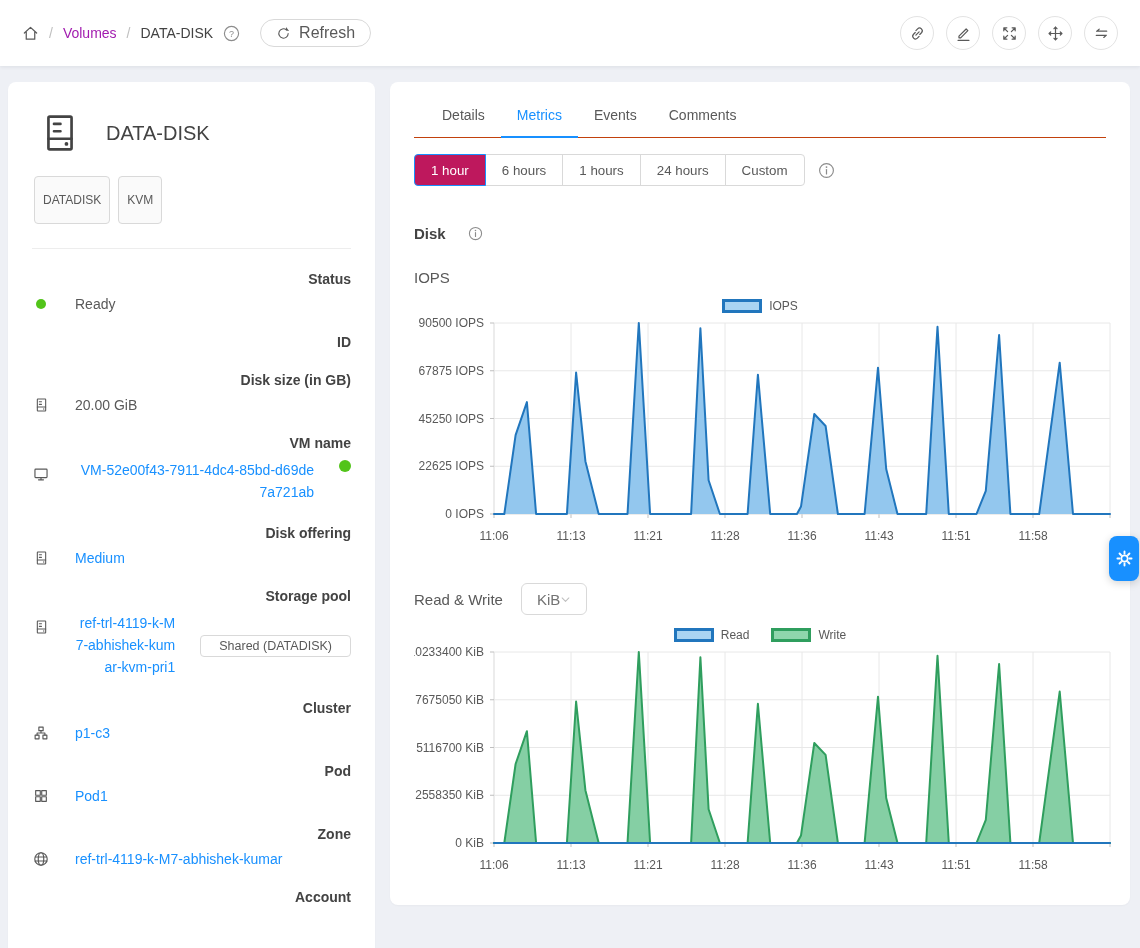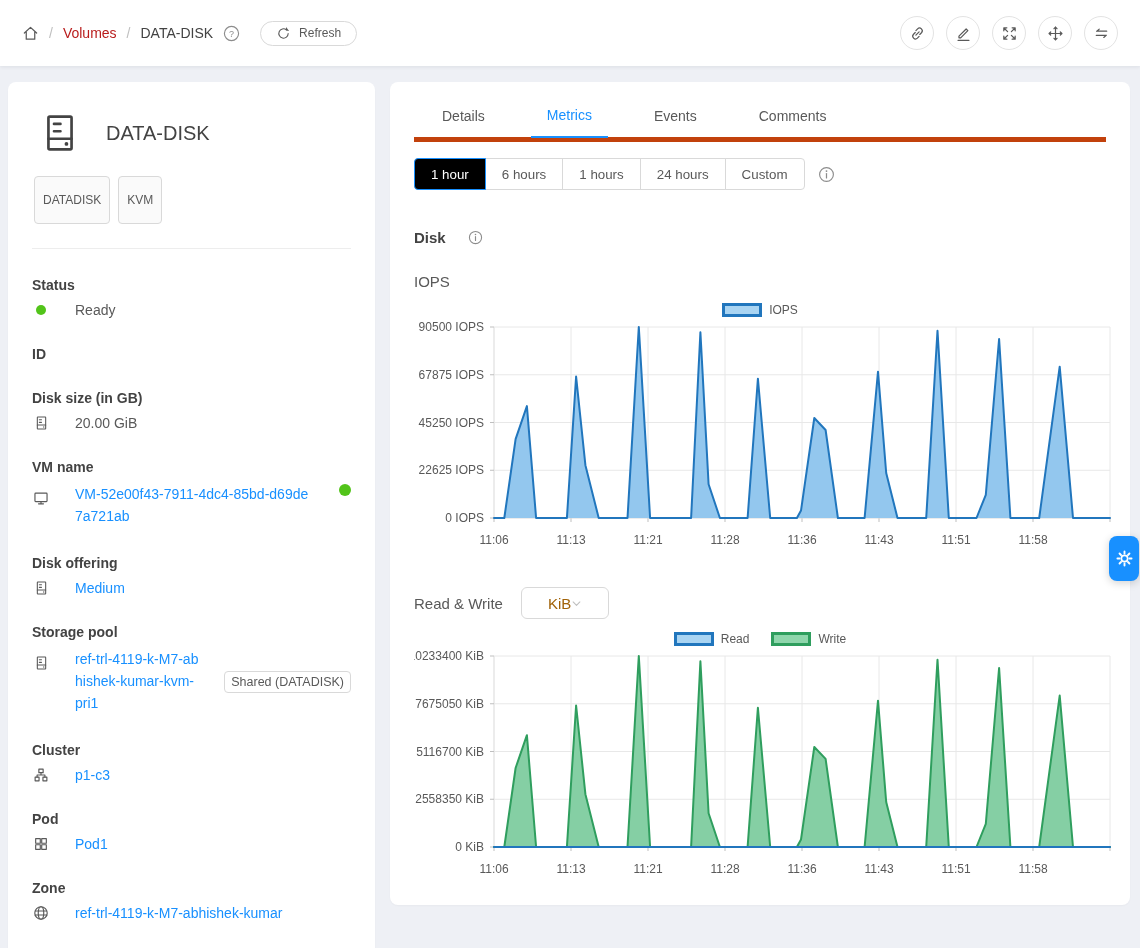--- a/index.html
+++ b/index.html
@@ -12,75 +12,75 @@
   }
   svg.icon { display:block; }
   .stroke-ic { fill:none; stroke:#595959; stroke-width:1.3; stroke-linecap:round; stroke-linejoin:round; }
   .stroke-dk { fill:none; stroke:#434343; stroke-width:1.2; stroke-linecap:round; stroke-linejoin:round; }
 
   
   .topbar { height:66px; background:#fff; display:flex; align-items:center; justify-content:space-between;
             padding:0 22px; box-shadow:0 1px 4px rgba(0,21,41,.08); position:relative; z-index:3; }
   .crumbs { display:flex; align-items:center; gap:10px; color:#8c8c8c; }
   .crumbs .sep { color:#bfbfbf; }
-  .crumb-link { color:#b91c1c; cursor:pointer; }
+  .crumb-link { color:#a21caf; cursor:pointer; }
   .crumb-current { color:#434343; }
   .refresh-btn { display:flex; align-items:center; gap:8px; border:1px solid #d9d9d9; border-radius:16px;
-                 padding:4px 15px; background:#fff; color:#595959; cursor:pointer; margin-left:10px; font-size:12px; }
+                 padding:4px 15px; background:#fff; color:#595959; cursor:pointer; margin-left:10px; font-size:16px; }
   .actions { display:flex; gap:12px; }
   .action-btn { width:34px; height:34px; border-radius:50%; border:1px solid #e3e3e3; background:#fff;
                 display:flex; align-items:center; justify-content:center; cursor:pointer; }
 
   
   main { display:flex; gap:15px; padding:16px 10px 0 8px; align-items:flex-start; }
   .card { background:#fff; border-radius:8px; box-shadow:0 1px 2px rgba(0,0,0,.03); }
   .left-card  { width:367px; padding:22px 24px; min-height:1010px; }
   .right-card { width:740px; padding:12px 24px 30px; height:823px; }
 
   
   .vol-head { display:flex; align-items:center; gap:26px; padding:8px 8px 0; }
   .vol-title { font-size:20px; color:#434343; }
   .tag-row { display:flex; gap:8px; margin:22px 0 0 2px; }
   .tag { border:1px solid #d9d9d9; background:#fafafa; border-radius:4px; padding:16px 8px; font-size:12px; color:#595959; }
   .divider { border-top:1px solid #ededed; margin:24px 0 2px; }
-  .field { margin-top:28px; }
+  .field { margin-top:22px;text-align:right; }
   .field-label { font-weight:700; color:#434343; margin-bottom:9px; }
   .field-value { display:flex; gap:25px; align-items:center; }
   .field-value.top { align-items:flex-start; }
   .ic-col { flex:0 0 auto; display:flex; justify-content:center; width:18px; }
   .link { color:#1890ff; cursor:pointer; }
   .wrap250 { max-width:250px; word-break:break-all; line-height:1.55; }
   .wrap150 { max-width:150px; word-break:break-all; line-height:1.55; }
   .status-dot { width:10px; height:10px; border-radius:50%; display:inline-block; }
   .vm-dot { width:12px; height:12px; border-radius:50%; margin-left:auto; flex:0 0 auto; }
   .pool-badge { border:1px solid #d9d9d9; border-radius:4px; background:#fff; font-size:12.5px; color:#595959;
-                padding:3px 6px; margin-left:auto; white-space:nowrap; align-self:center; }
+                padding:3px 18px; margin-left:auto; white-space:nowrap; align-self:center; }
 
   
-  .tabs { display:flex; gap:30px; border-bottom:5px solid #c2410c; padding:0 12px;align-items:center; }
+  .tabs { display:flex; border-bottom:1px solid #c2410c; padding:0 12px; }
   .tab { padding:13px 16px; cursor:pointer; color:#595959; }
   .tab.active { color:#1890ff; border-bottom:2px solid #1890ff; margin-bottom:-1px; }
   .time-row { display:flex; align-items:center; margin-top:16px; }
   .seg { display:flex; }
   .seg-btn { border:1px solid #d9d9d9; margin-left:-1px; padding:5px 16px; background:#fff; color:#595959;
              cursor:pointer; height:32px; display:flex; align-items:center; }
   .seg-btn:first-child { margin-left:0; border-radius:4px 0 0 4px; }
   .seg-btn:last-child { border-radius:0 4px 4px 0; }
-  .seg-btn.selected { background:#000000; border-color:#1890ff; color:#fff; position:relative; z-index:1; }
+  .seg-btn.selected { background:#be185d; border-color:#1890ff; color:#fff; position:relative; z-index:1; }
   .time-info { margin-left:13px; display:flex; }
   .section-head { margin-top:39px; display:flex; align-items:center; gap:22px; font-weight:700; font-size:15px; color:#434343; }
   .chart-title { margin-top:27px; font-size:15px; color:#595959; display:flex; align-items:center; gap:18px; }
   .legend-row { display:flex; justify-content:center; align-items:center; gap:22px; margin-top:13px; }
   .legend-item { display:flex; align-items:center; }
   .legend-swatch { width:40px; height:14px; border:3px solid; }
   .legend-label { font-size:12px; color:#595959; margin-left:7px; }
   svg.chart { display:block; margin-top:2px; }
   .tick { font-size:12px; fill:#595959; font-family:"Liberation Sans", sans-serif; }
   .unit-select { display:flex; align-items:center; border:1px solid #d9d9d9; border-radius:6px;
-                 padding:5px 26px; height:32px; cursor:pointer; color:#a16207; background:#fff; }
+                 padding:5px 15px; height:32px; cursor:pointer; color:#737373; background:#fff; }
 
   
   .gear-fab { position:fixed; top:536px; right:1px; width:30px; height:45px; background:#1890ff; border-radius:8px;
               display:flex; align-items:center; justify-content:center; cursor:pointer;
               box-shadow:0 2px 8px rgba(0,0,0,.18); z-index:5; }
 </style>
 </head>
 <body>
 
 <header class="topbar">

